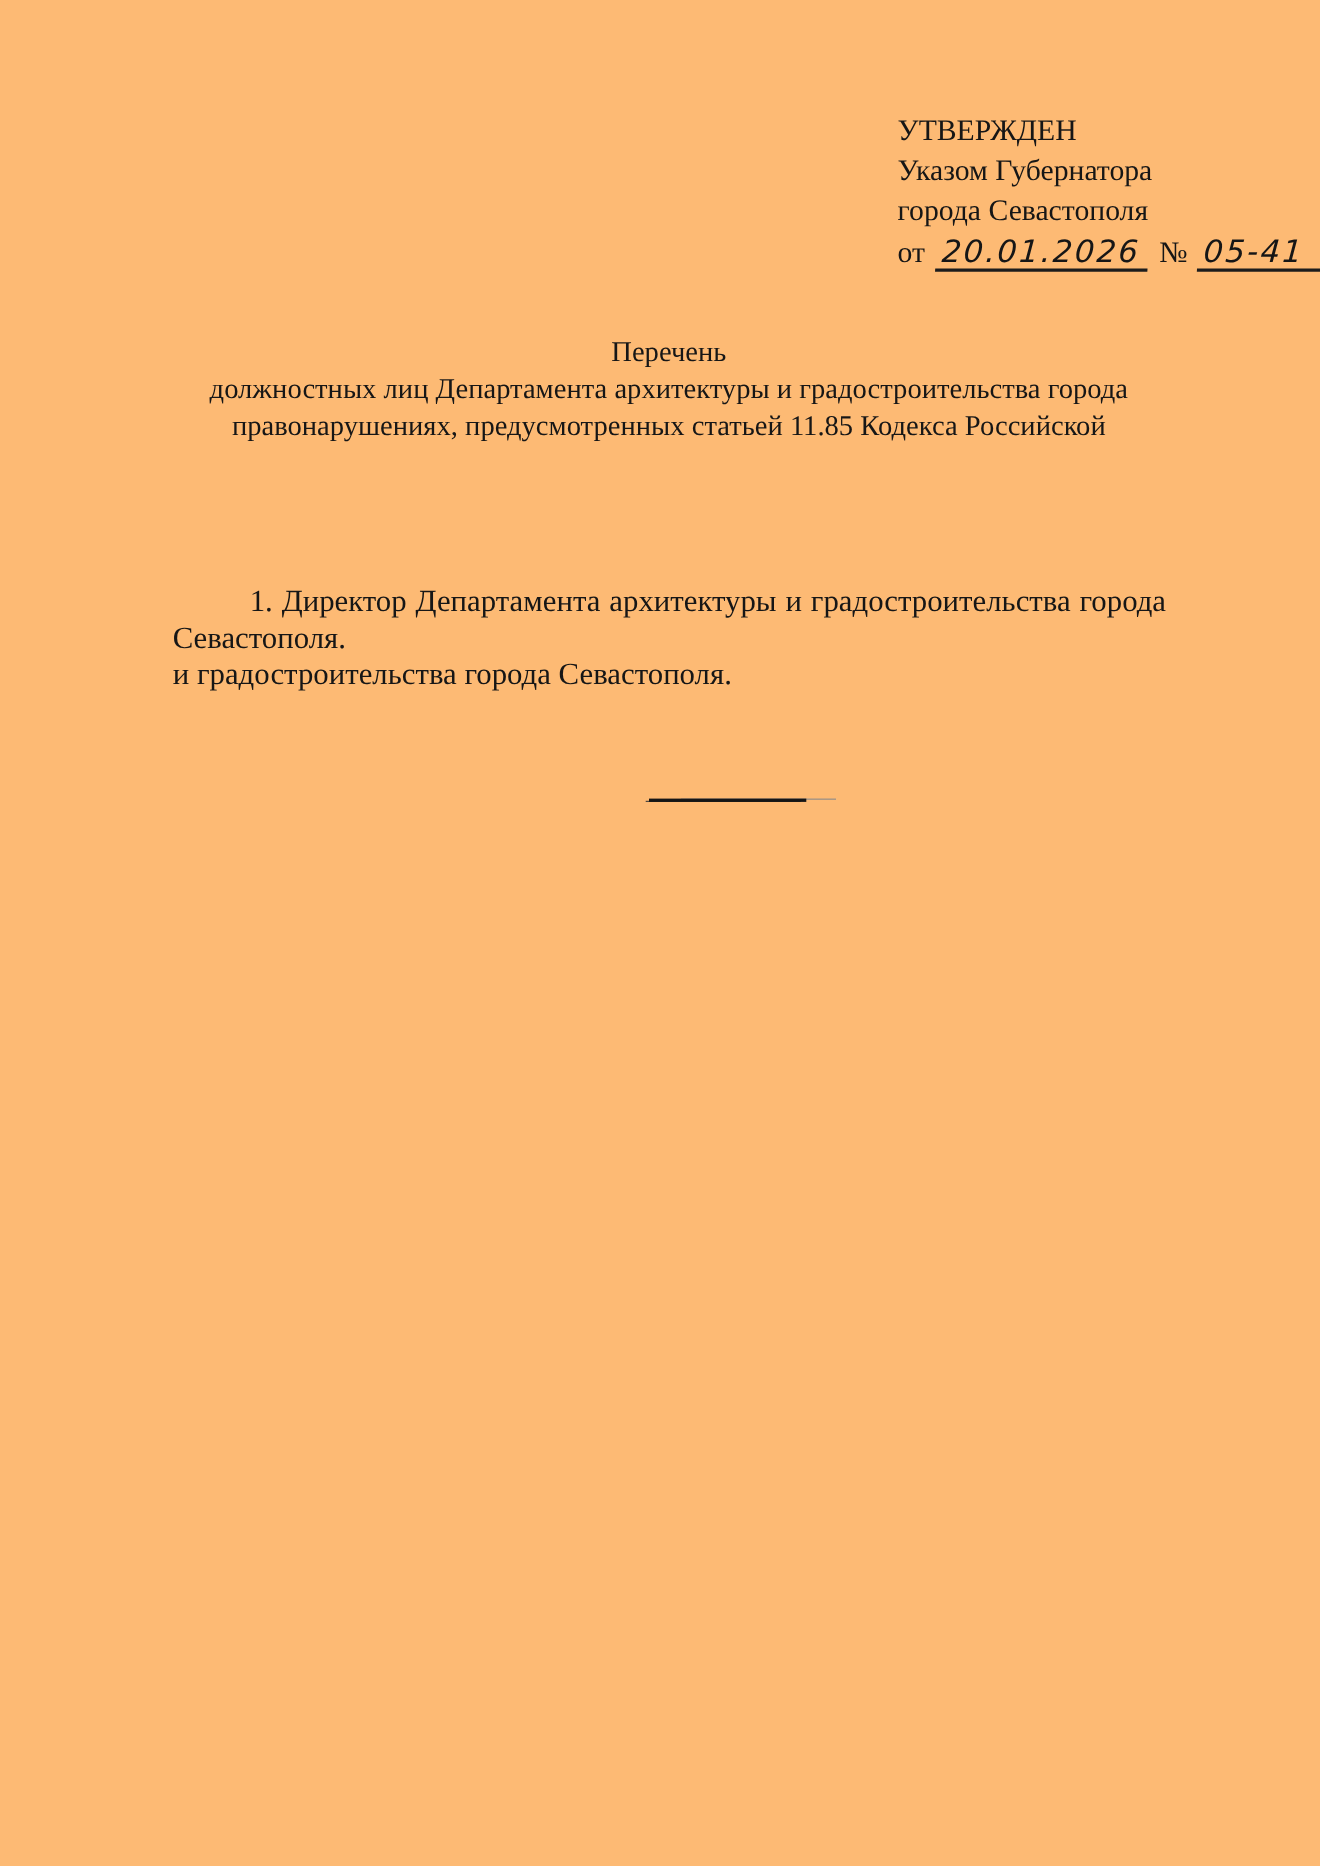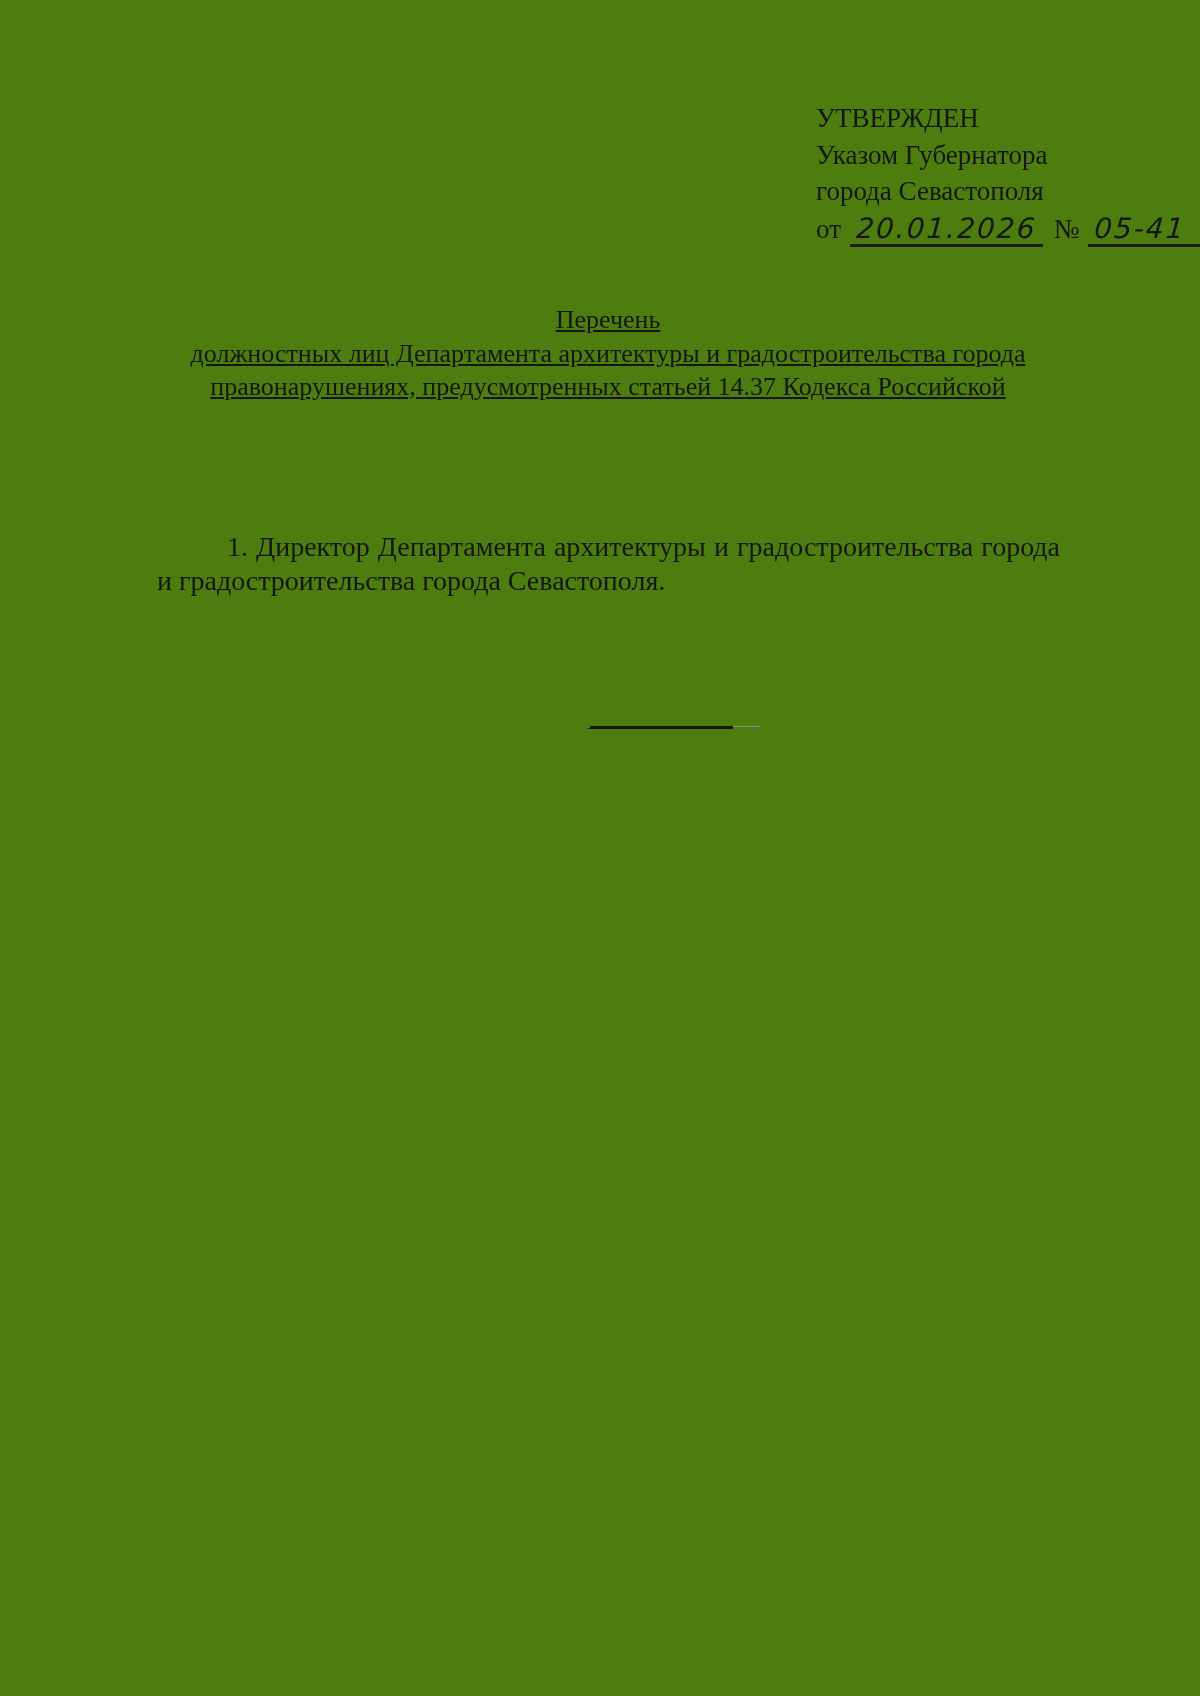--- a/index.html
+++ b/index.html
@@ -1,21 +1,21 @@
 <!DOCTYPE html>
 <html><head>
 <meta charset="utf-8">
 <style>
   * { margin: 0; padding: 0; box-sizing: border-box; }
   html, body { background: #ffffff; }
   .page {
     position: relative;
     width: 1200px;
     height: 1696px;
-    background: #4d7c0f;
+    background: #fdba74;
     color: #161616;
     font-family: "Liberation Serif", serif;
     overflow: hidden;
   }
 
   
   .approval {
     position: absolute;
     left: 816px;
     top: 100px;
@@ -47,21 +47,21 @@
   
   .doc-title {
     position: absolute;
     left: 149px;
     top: 303px;
     width: 918px;
     text-align: center;
     font-size: 26px;
     line-height: 33.5px;
   }
-  .t-line { white-space: nowrap; text-decoration: underline; }
+  .t-line { white-space: nowrap; }
 
   
   .doc-body {
     position: absolute;
     left: 157px;
     top: 530px;
     width: 903px;
     font-size: 28px;
     line-height: 33.5px;
   }
@@ -93,23 +93,24 @@
       <span>от</span>
       <span class="hand underl">20.01.2026</span>
       <span>№</span>
       <span class="hand underl underl-num">05-41</span>
     </div>
   </div>
 
   <div class="doc-title">
     <div class="t-line">Перечень</div>
     <div class="t-line">должностных лиц Департамента архитектуры и градостроительства города</div>
-    <div class="t-line">правонарушениях, предусмотренных статьей 14.37 Кодекса Российской</div>
+    <div class="t-line">правонарушениях, предусмотренных статьей 11.85 Кодекса Российской</div>
   </div>
 
   <div class="doc-body">
     <div class="b-line jfull indent">1. Директор Департамента архитектуры и градостроительства города</div>
+    <div class="b-line">Севастополя.</div>
     <div class="b-line">и градостроительства города Севастополя.</div>
   </div>
 
   <div class="divider"></div>
 
 </div>
 
 </body></html>

